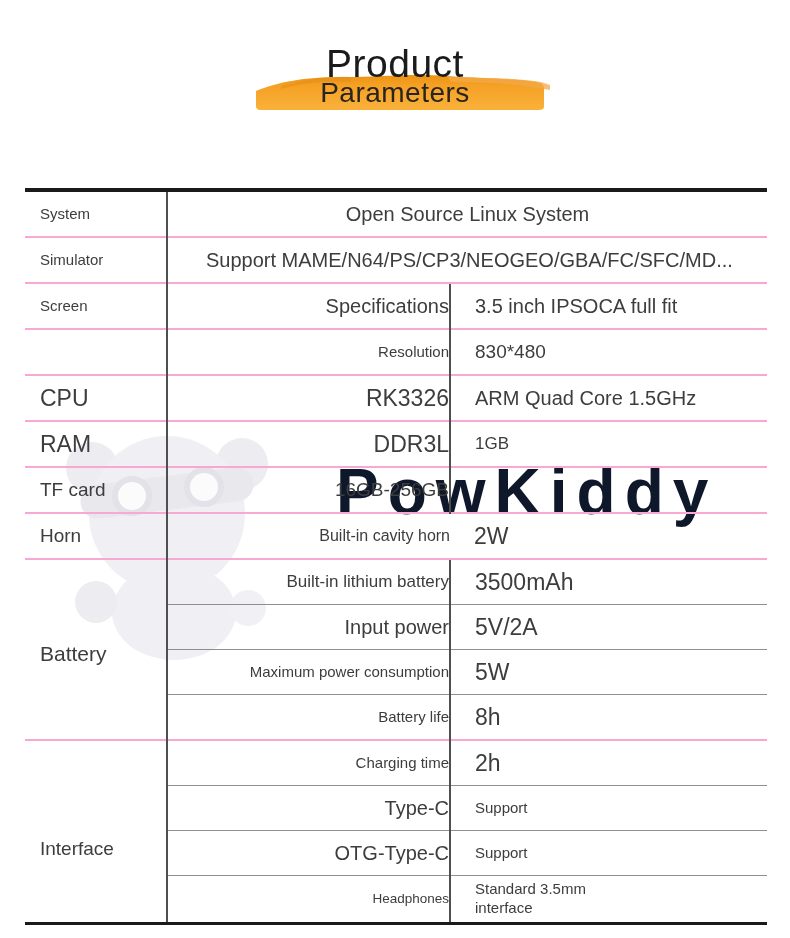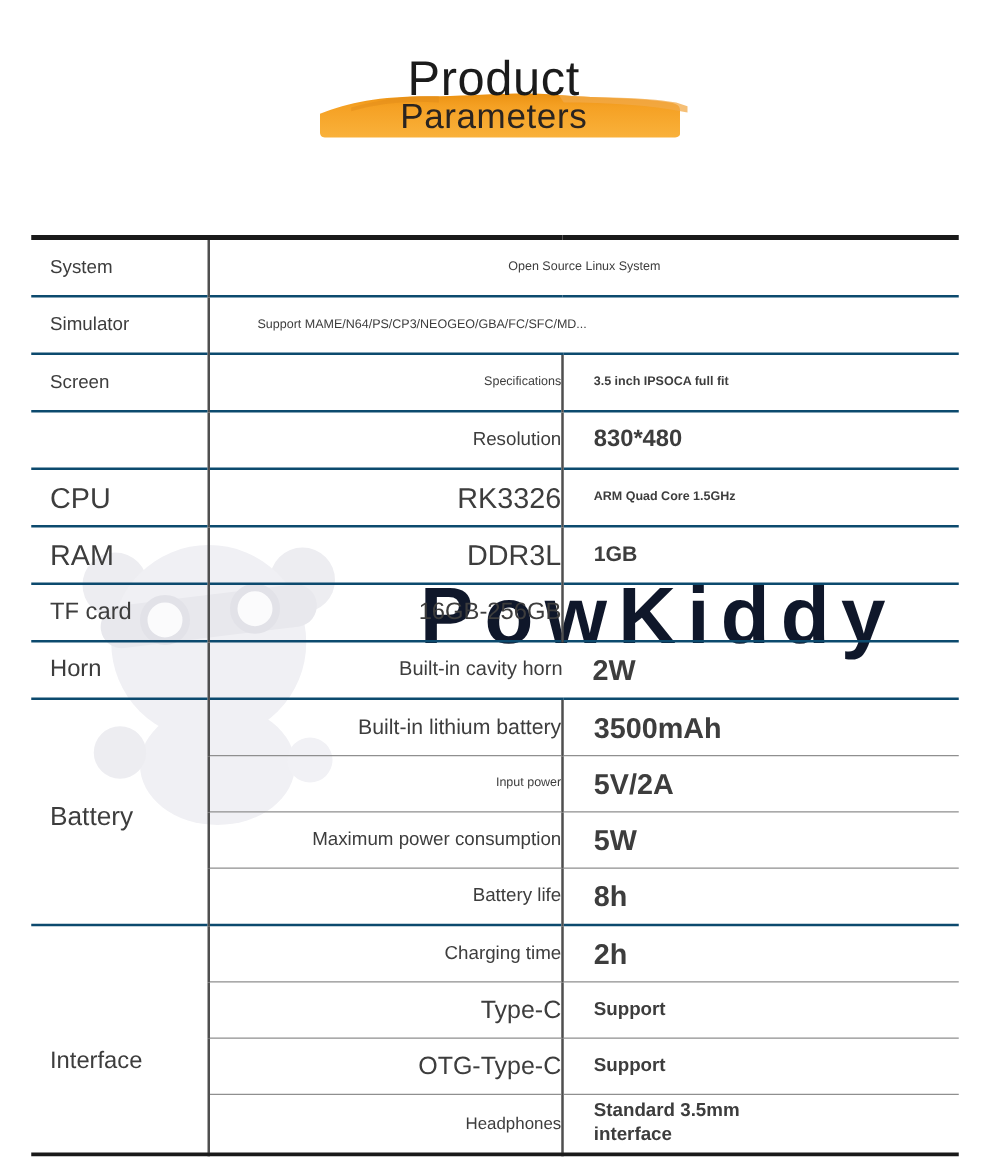--- a/index.html
+++ b/index.html
@@ -27,34 +27,34 @@
   
   .spec-table{
     position:absolute;top:188px;left:25px;width:742px;z-index:1;
     border-collapse:collapse;table-layout:fixed;background:transparent;
     border-top:4px solid #1a1a1a;border-bottom:3px solid #1a1a1a;
   }
   .spec-table td{
     height:44px;vertical-align:middle;padding:0;background:transparent;
     color:#3d3d3d;line-height:1.25;
   }
-  tr.major td{border-top:2px solid #0c4a6e;}
+  tr.major td{border-top:2px solid #f9a8d4;}
   tr.sub   td{border-top:1px solid #8f8f8f;}
   tr.first td{border-top:none;}
   td.c1{padding-left:15px;}
   td.c2{padding-left:26px;border-left:2px solid #4f4f4f;text-align:right;}
-  td.c3{padding-left:24px;border-left:2px solid #4f4f4f;font-weight:bold;}
+  td.c3{padding-left:24px;border-left:2px solid #4f4f4f;}
   td.cv{border-left:2px solid #4f4f4f;}
   td.noleft{border-left:none;}
   td.center{text-align:center;}
   td.pl38{padding-left:38px;}
   td.vshift-bat{padding-top:10px;}
   td.vshift-int{padding-top:34px;}
   tr.tall td{height:46px;}
-  .fs13{font-size:13.5px;} .fs14{font-size:10px;} .fs15{font-size:15px;}
+  .fs13{font-size:13.5px;} .fs14{font-size:20px;} .fs15{font-size:15px;}
   .fs16{font-size:16px;}   .fs17{font-size:17px;}   .fs18{font-size:23px;}
   .fs19{font-size:19px;}   .fs20{font-size:20px;}   .fs21{font-size:21px;}
   .fs23{font-size:23px;}
   .dark{color:#2e2e2e;}
   .muted{color:#4a4a55;}
   .wrap-val{display:inline-block;max-width:150px;}
 </style>
 </head>
 <body>
 

